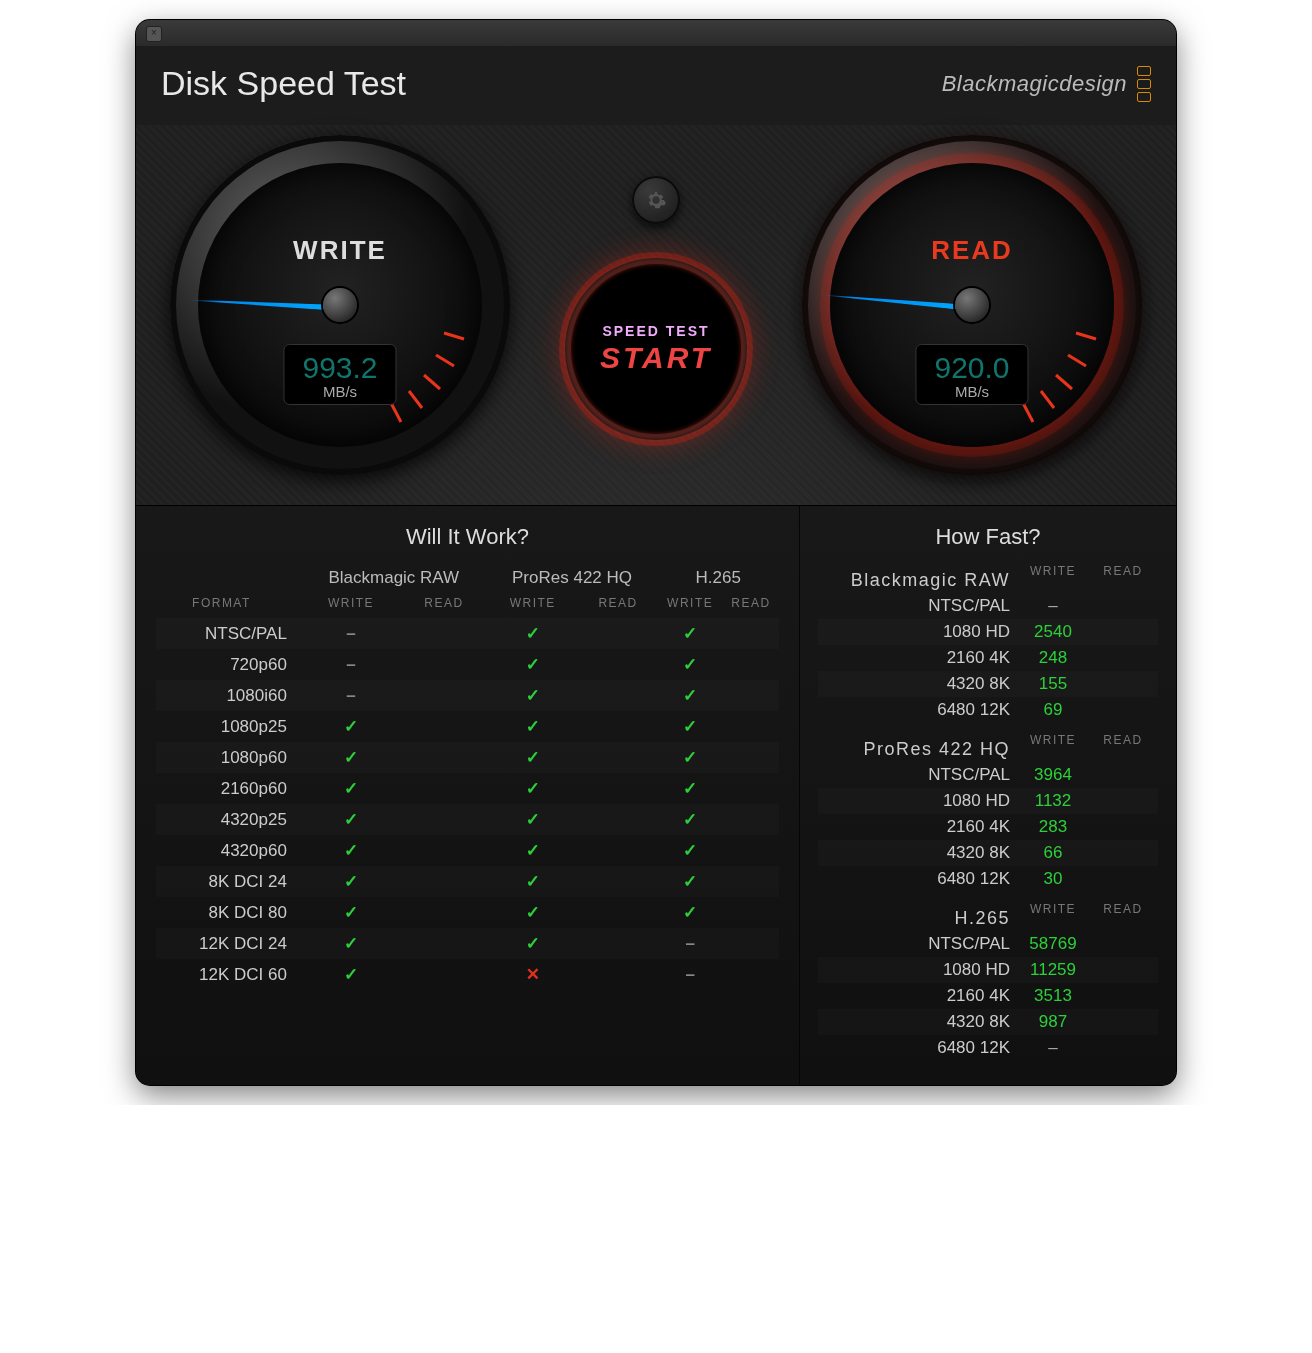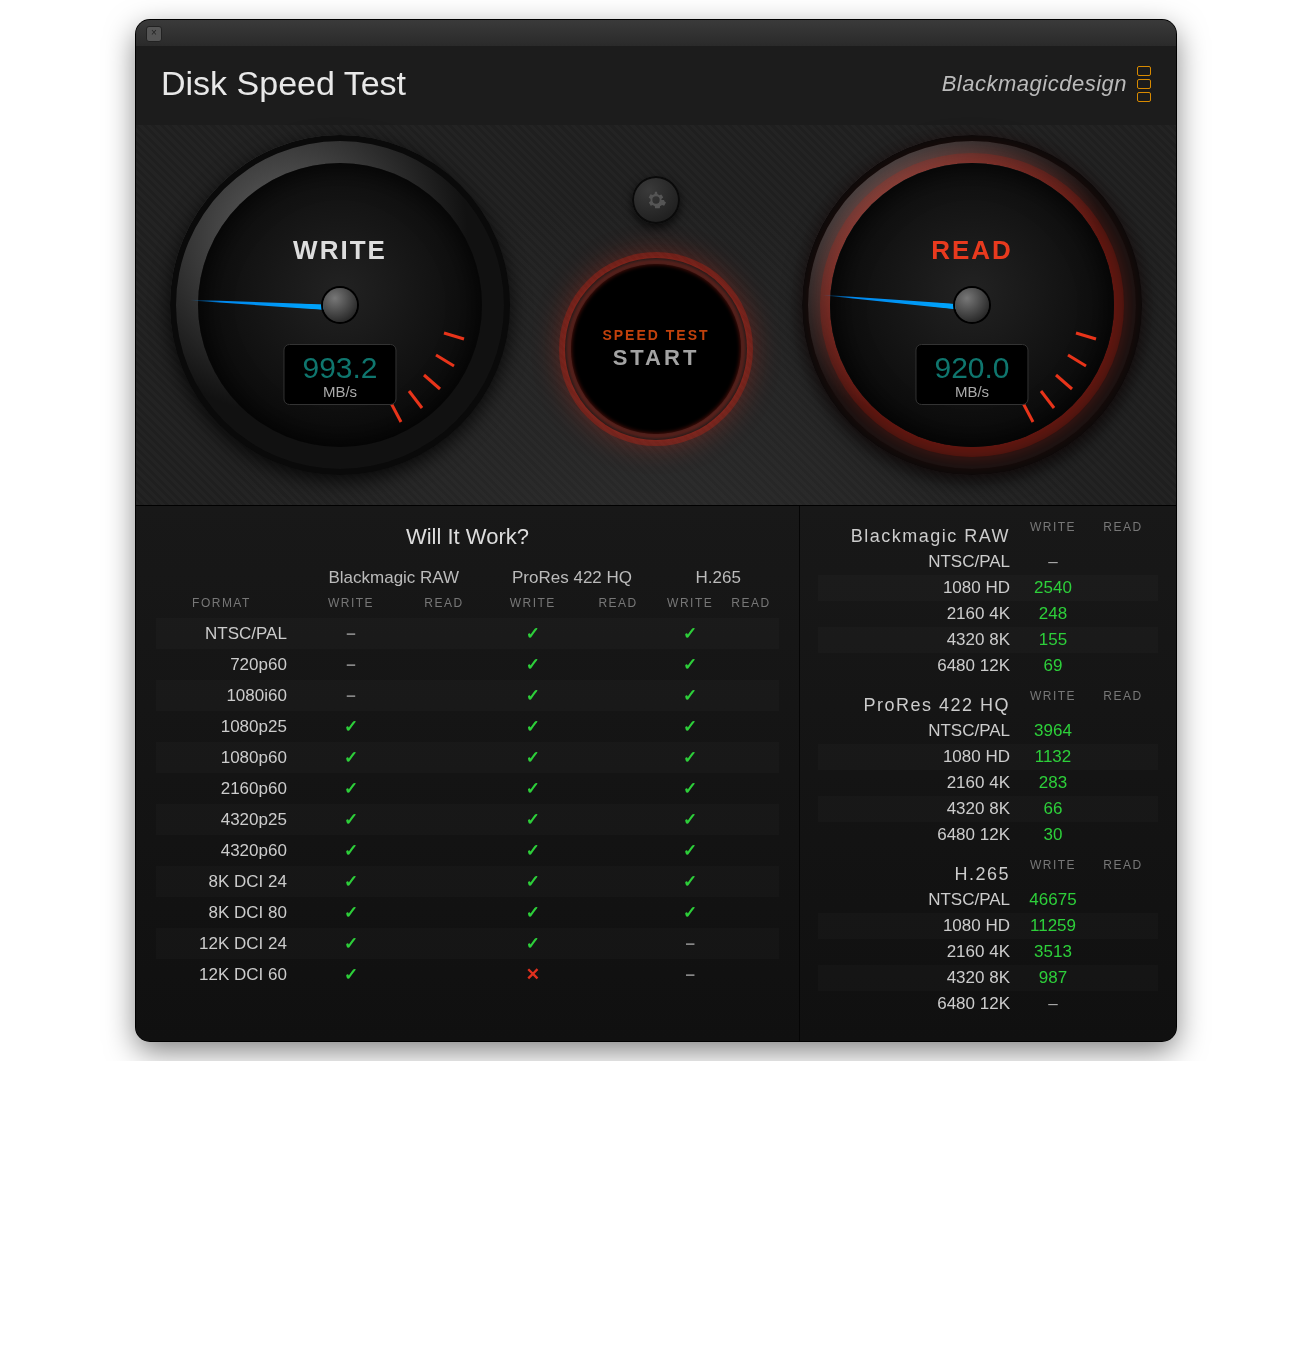--- a/index.html
+++ b/index.html
@@ -97,22 +97,22 @@
       0 0 0 12px rgba(255,30,10,.25),
       0 0 30px 8px rgba(255,40,20,.35),
       inset 0 0 30px rgba(0,0,0,.9);
     display:flex;flex-direction:column;align-items:center;justify-content:center;
     color:#ddd;cursor:pointer;
   }
   .start-btn::before{
     content:"";position:absolute;inset:-4px;border-radius:50%;
     border:4px solid rgba(255,50,30,.4);filter:blur(2px);
   }
-  .start-btn .l1{font-size:14px;font-weight:600;letter-spacing:2px;color:#c2410c;}
-  .start-btn .l2{font-size:22px;font-weight:700;letter-spacing:3px;color:#a3a3a3;margin-top:2px;}
+  .start-btn .l1{font-size:14px;font-weight:600;letter-spacing:2px;color:#f0abfc;}
+  .start-btn .l2{font-size:30px;font-weight:700;letter-spacing:3px;color:#ef4444;margin-top:2px;font-style:italic;}
   .panels{display:flex;background:linear-gradient(#181818,#101010);border-top:1px solid #000;}
   .panel-left{flex:1;padding:14px 20px 24px 20px;border-right:1px solid #050505;}
   .panel-right{width:340px;padding:14px 18px 24px;}
   .panel-title{color:#ddd;font-size:22px;text-align:center;margin:4px 0 14px;}
   table{width:100%;border-collapse:collapse;}
   .wiw th{color:#bbb;font-weight:400;font-size:17px;padding:4px 0;}
   .wiw .sub th{color:#777;font-size:12px;letter-spacing:1.5px;font-weight:400;padding-bottom:8px;}
   .wiw td{text-align:center;padding:5px 0;font-size:17px;}
   .wiw td.fmt{text-align:right;color:#ccc;padding-right:14px;white-space:nowrap;font-size:17px;}
   .wiw th.fmt-h{text-align:center;color:#777;font-size:12px;letter-spacing:1.5px;padding-right:14px;}
@@ -338,20 +338,21 @@
               <td></td>
               <td><span class="cross">✕</span></td>
               <td></td>
               <td><span class="dash">–</span></td>
               <td></td>
             </tr>
           </tbody>
       </table>
     </div>
     <div class="panel-right">
+      <div class="panel-title">How Fast?</div>
       <div id="hf-body">
           <div>
             <div class="hf-head">
               <div class="c1 hf-group-title">Blackmagic RAW</div>
               <div class="c2">WRITE</div>
               <div class="c3">READ</div>
             </div>
           </div>
           <div class="hf-row">
             <div class="c1">NTSC/PAL</div>
@@ -414,21 +415,21 @@
           <div style="height: 10px;"></div>
           <div>
             <div class="hf-head">
               <div class="c1 hf-group-title">H.265</div>
               <div class="c2">WRITE</div>
               <div class="c3">READ</div>
             </div>
           </div>
           <div class="hf-row">
             <div class="c1">NTSC/PAL</div>
-            <div class="c2">46675</div>
+            <div class="c2">58769</div>
             <div class="c3"></div>
           </div>
           <div class="hf-row alt">
             <div class="c1">1080 HD</div>
             <div class="c2">11259</div>
             <div class="c3"></div>
           </div>
           <div class="hf-row">
             <div class="c1">2160 4K</div>
             <div class="c2">3513</div>

